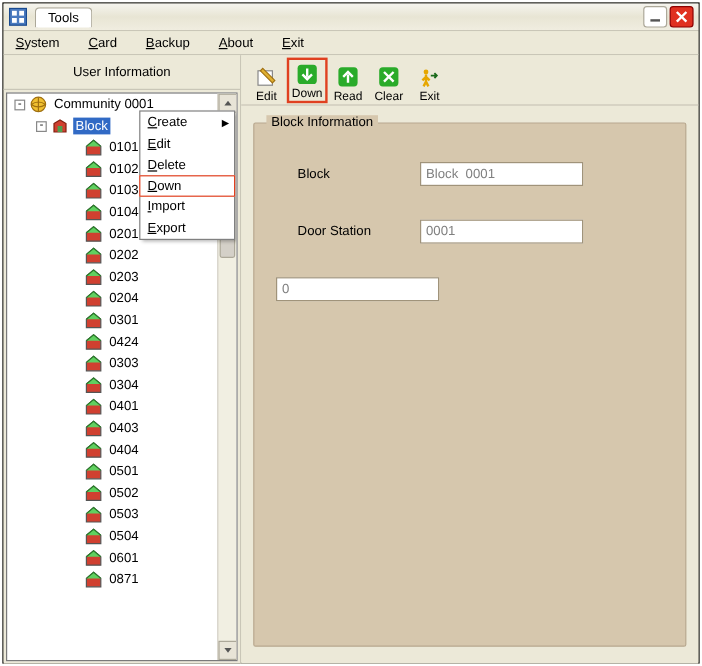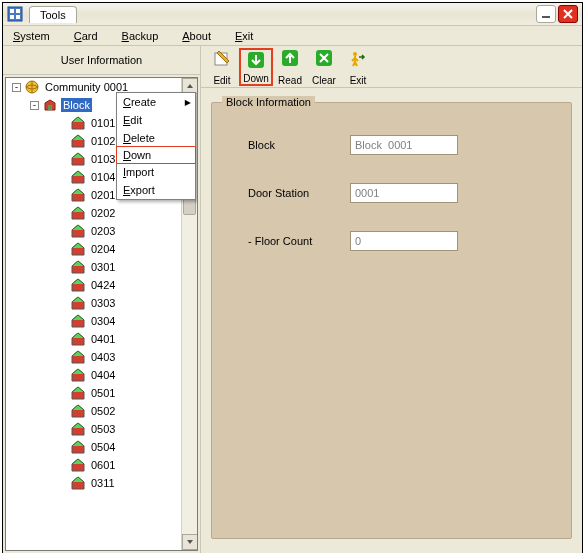--- a/index.html
+++ b/index.html
@@ -47,31 +47,31 @@
 
   
   .ctxmenu { position: absolute; left: 110px; top: 14px; width: 80px; background: #fff; border: 1px solid #808080; box-shadow: 2px 2px 3px rgba(0,0,0,0.3); z-index: 10; }
   .ctxitem { height: 18px; display: flex; align-items: center; padding: 0 6px; position: relative; }
   .ctxitem .ul { text-decoration: underline; }
   .ctxitem.hl { border: 1px solid #e04020; margin: -1px; background: #fff; }
   .ctxitem .arrow { position: absolute; right: 4px; font-size: 8px; }
 
   
   .toolbar { height: 42px; border-bottom: 1px solid #c9c6b7; display: flex; align-items: center; padding: 1px 4px 0 4px; }
-  .tbtn { width: 34px; height: 38px; display: flex; flex-direction: column; align-items: center; justify-content: space-between; }
+  .tbtn { width: 34px; height: 38px; display: flex; flex-direction: column; align-items: center; justify-content: flex-end; }
   .tbtn .ic { width: 20px; height: 20px; display: flex; align-items: center; justify-content: center; }
   .tbtn .tl { font-size: 10px; margin-top: 1px; }
   .tbtn.hl { border: 2px solid #e04020; }
 
   .content { flex: 1; padding: 14px 10px; }
   .groupbox { border: 1px solid #b8a88f; height: 100%; position: relative; padding: 30px 18px; background: #d6c7ad; border-radius: 2px; }
   .grouplbl { position: absolute; top: -7px; left: 10px; background: #d6c7ad; padding: 0 4px; }
   .row { display: flex; align-items: center; height: 24px; margin-bottom: 24px; }
   .row .rlbl { width: 120px; padding-left: 18px; }
-  .row input { width: 108px; height: 20px; border: 1px solid #a0937a; background: #fff; padding: 1px 4px; color: #808080; }
+  .row input { width: 136px; height: 20px; border: 1px solid #a0937a; background: #fff; padding: 1px 4px; color: #808080; }
 
   svg { display: block; }
 </style>
 </head>
 <body>
 
 <div class="frame">
 
   <div class="titlebar">
     <div class="appicon">
@@ -332,21 +332,21 @@
               <span class="lbl">0601</span>
             </div>
             <div class="node d3">
               <div class="toggle none"></div>
               <div class="ticon">
                 <svg width="16" height="16">
                   <path d="M2 7 L8 2 L14 7 L14 14 L2 14 Z" fill="#d04030" stroke="#555"></path>
                   <path d="M2 7 L8 2 L14 7" fill="#60d060" stroke="#2a7a2a"></path>
                 </svg>
               </div>
-              <span class="lbl">0311</span>
+              <span class="lbl">0871</span>
             </div>
           </div>
 
         <div class="ctxmenu" id="ctxmenu">
             <div class="ctxitem"><span class="ul">C</span>reate<span class="arrow">▶</span></div>
             <div class="ctxitem"><span class="ul">E</span>dit</div>
             <div class="ctxitem"><span class="ul">D</span>elete</div>
             <div class="ctxitem hl"><span class="ul">D</span>own</div>
             <div class="ctxitem"><span class="ul">I</span>mport</div>
             <div class="ctxitem"><span class="ul">E</span>xport</div>
@@ -423,21 +423,20 @@
           <div id="formrows">
               <div class="row">
                 <div class="rlbl">Block</div>
                 <input type="text" readonly="" value="Block  0001" style="">
               </div>
               <div class="row">
                 <div class="rlbl">Door Station</div>
                 <input type="text" readonly="" value="0001" style="">
               </div>
               <div class="row">
-                <div class="rlbl">- Floor Count</div>
                 <input type="text" readonly="" value="0" style="">
               </div>
             </div>
         </div>
       </div>
     </div>
   </div>
 
 </div>
 

